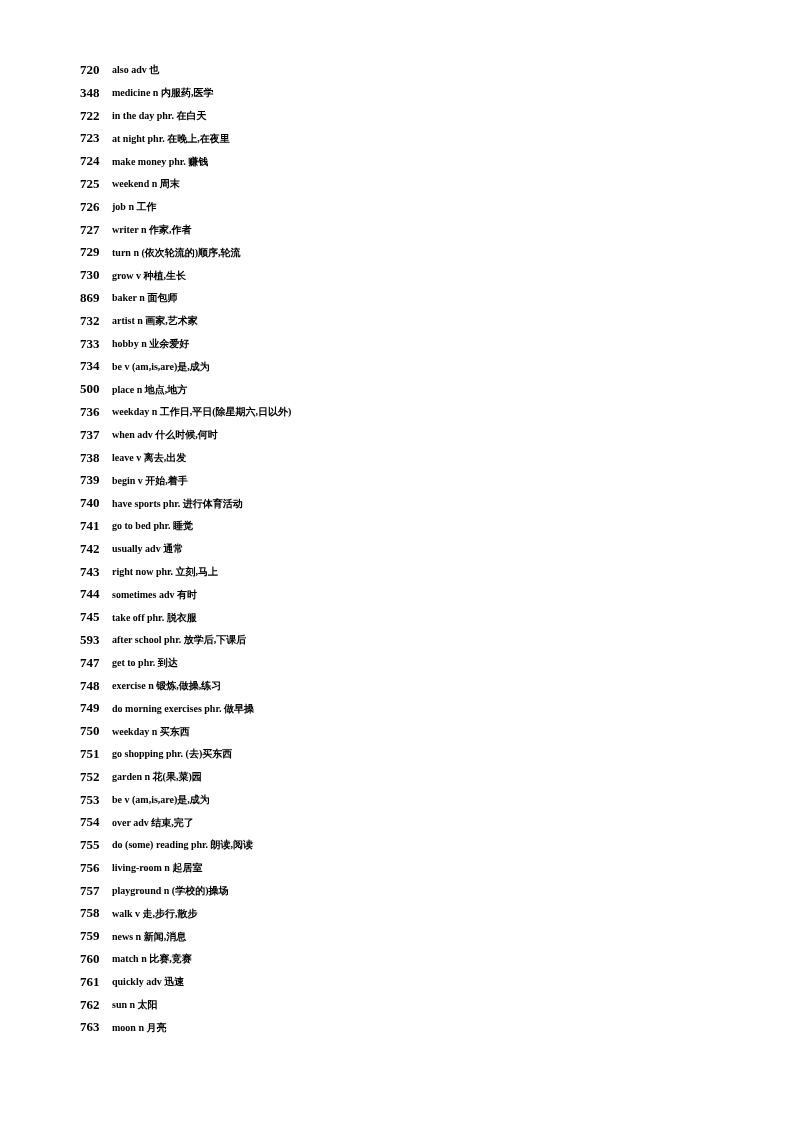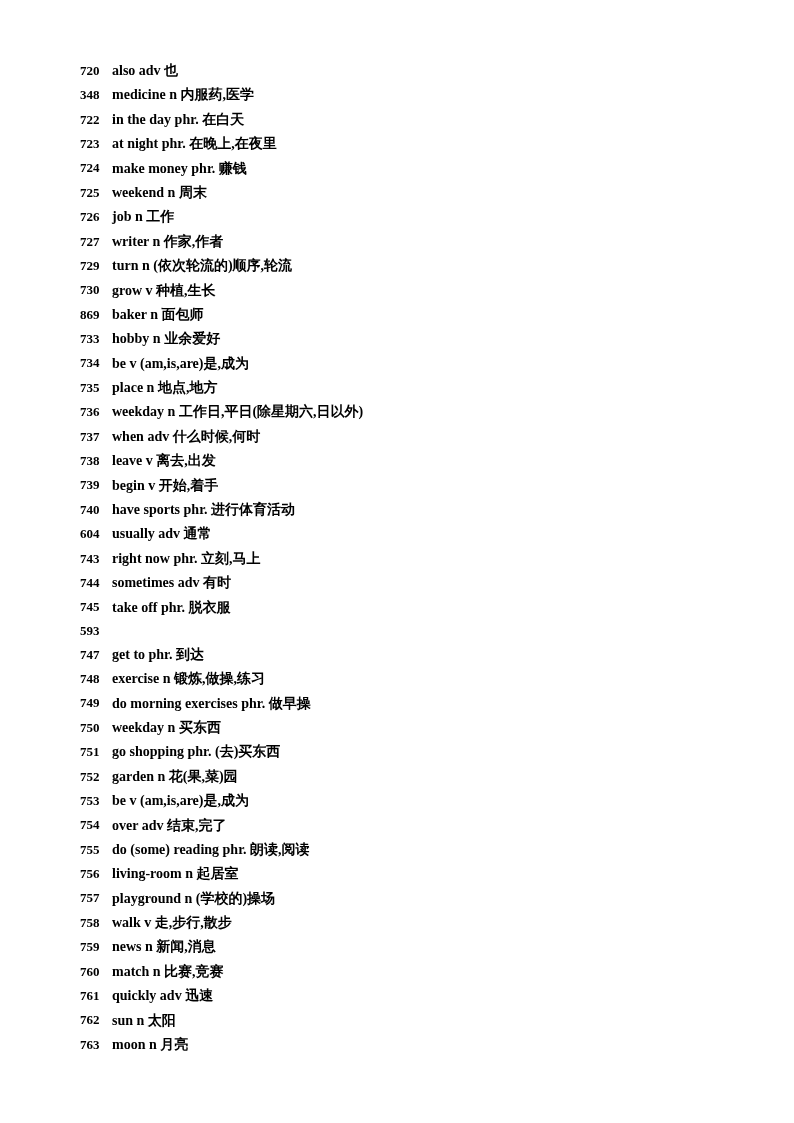--- a/index.html
+++ b/index.html
@@ -25,21 +25,21 @@
       line-height: 1.6;
     }
     .num {
       min-width: 32px;
       font-weight: bold;
       color: #000;
       font-size: 13px;
     }
     .entry {
       font-weight: bold;
-      font-size: 14px;
+      font-size: 10px;
       color: #000;
     }
   </style>
 </head>
 <body>
 
 <div class="vocab-list">
 <div class="vocab-item">
       <span class="num">720</span>
       <span class="entry">also   adv 也</span>
@@ -78,29 +78,33 @@
     </div>
     <div class="vocab-item">
       <span class="num">730</span>
       <span class="entry">grow   v 种植,生长</span>
     </div>
     <div class="vocab-item">
       <span class="num">869</span>
       <span class="entry">baker   n 面包师</span>
     </div>
     <div class="vocab-item">
+      <span class="num">732</span>
+      <span class="entry">artist   n 画家,艺术家</span>
+    </div>
+    <div class="vocab-item">
       <span class="num">733</span>
       <span class="entry">hobby   n 业余爱好</span>
     </div>
     <div class="vocab-item">
       <span class="num">734</span>
       <span class="entry">be   v (am,is,are)是,成为</span>
     </div>
     <div class="vocab-item">
-      <span class="num">735</span>
+      <span class="num">500</span>
       <span class="entry">place   n 地点,地方</span>
     </div>
     <div class="vocab-item">
       <span class="num">736</span>
       <span class="entry">weekday   n 工作日,平日(除星期六,日以外)</span>
     </div>
     <div class="vocab-item">
       <span class="num">737</span>
       <span class="entry">when   adv 什么时候,何时</span>
     </div>
@@ -110,37 +114,42 @@
     </div>
     <div class="vocab-item">
       <span class="num">739</span>
       <span class="entry">begin   v 开始,着手</span>
     </div>
     <div class="vocab-item">
       <span class="num">740</span>
       <span class="entry">have sports   phr. 进行体育活动</span>
     </div>
     <div class="vocab-item">
-      <span class="num">604</span>
+      <span class="num">741</span>
+      <span class="entry">go to bed   phr. 睡觉</span>
+    </div>
+    <div class="vocab-item">
+      <span class="num">742</span>
       <span class="entry">usually   adv 通常</span>
     </div>
     <div class="vocab-item">
       <span class="num">743</span>
       <span class="entry">right now   phr. 立刻,马上</span>
     </div>
     <div class="vocab-item">
       <span class="num">744</span>
       <span class="entry">sometimes   adv 有时</span>
     </div>
     <div class="vocab-item">
       <span class="num">745</span>
       <span class="entry">take off   phr. 脱衣服</span>
     </div>
     <div class="vocab-item">
       <span class="num">593</span>
+      <span class="entry">after school   phr. 放学后,下课后</span>
     </div>
     <div class="vocab-item">
       <span class="num">747</span>
       <span class="entry">get to   phr. 到达</span>
     </div>
     <div class="vocab-item">
       <span class="num">748</span>
       <span class="entry">exercise   n 锻炼,做操,练习</span>
     </div>
     <div class="vocab-item">

